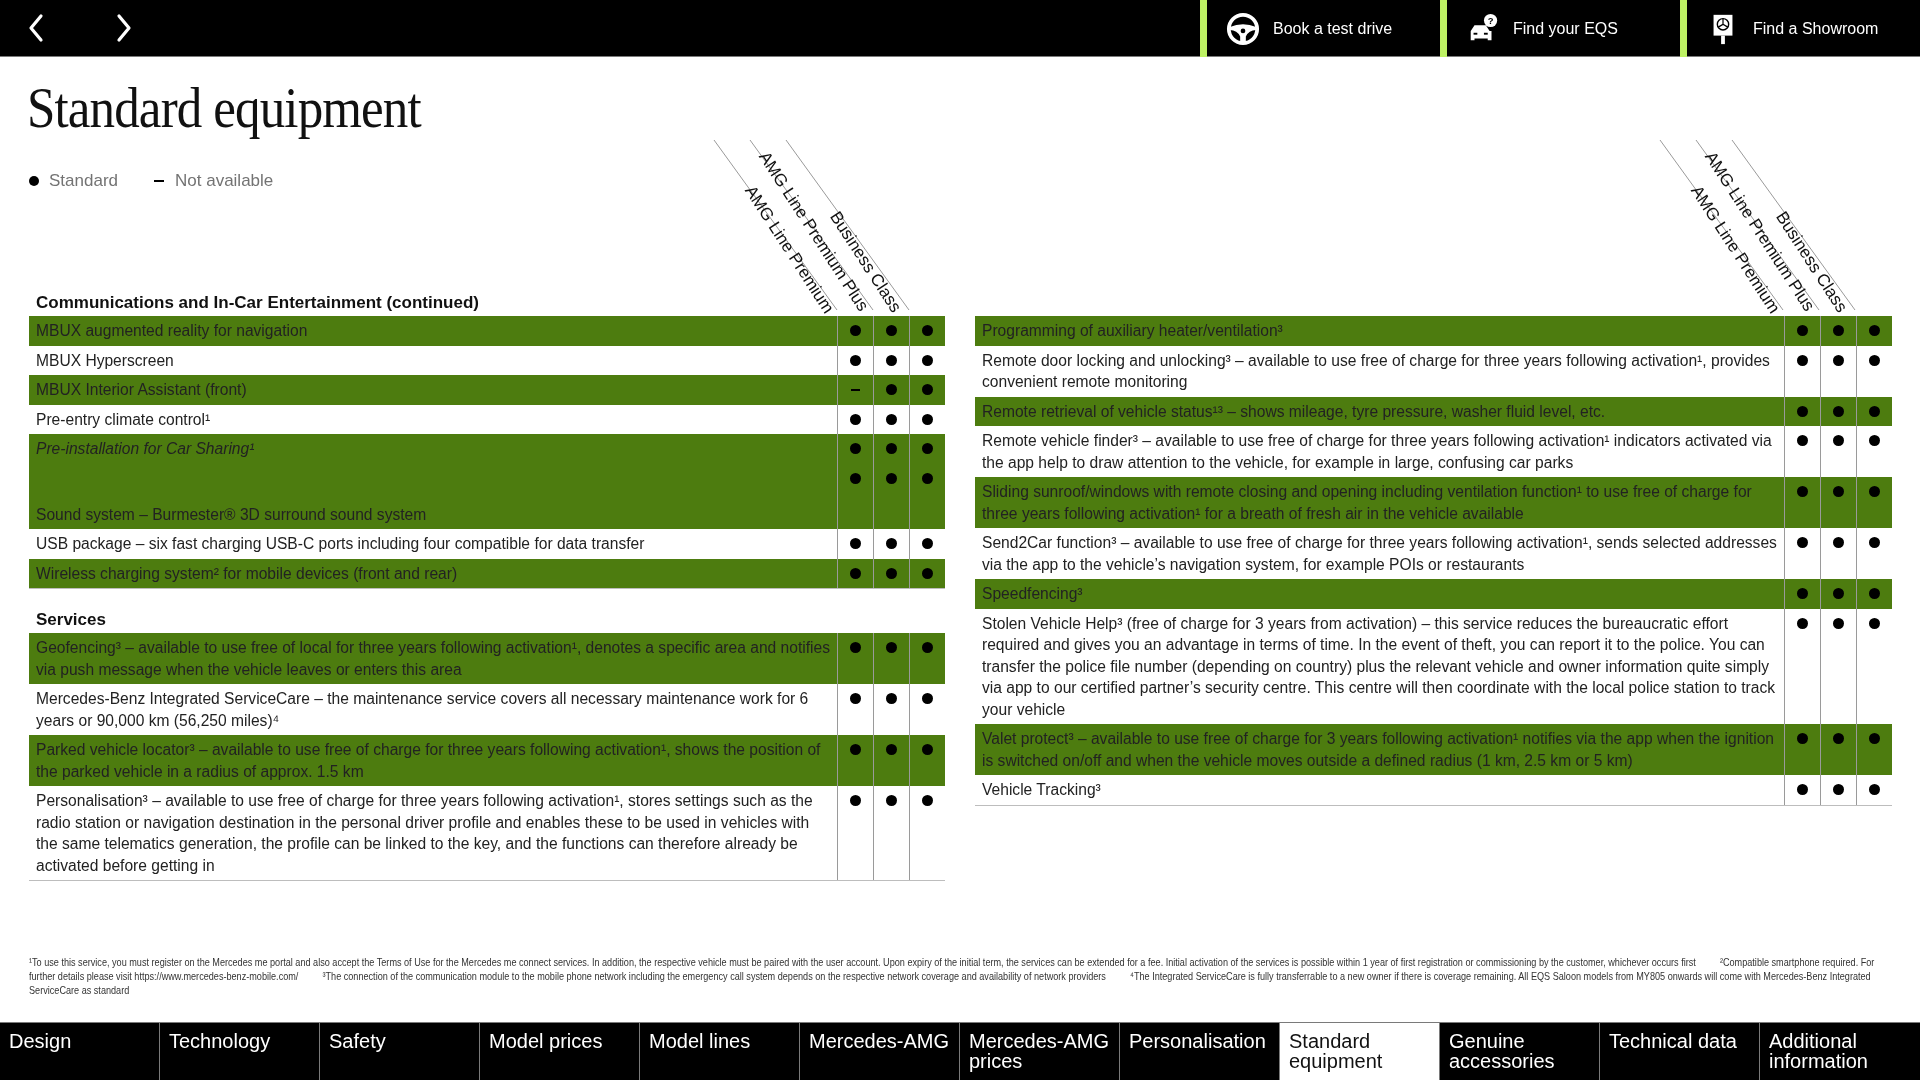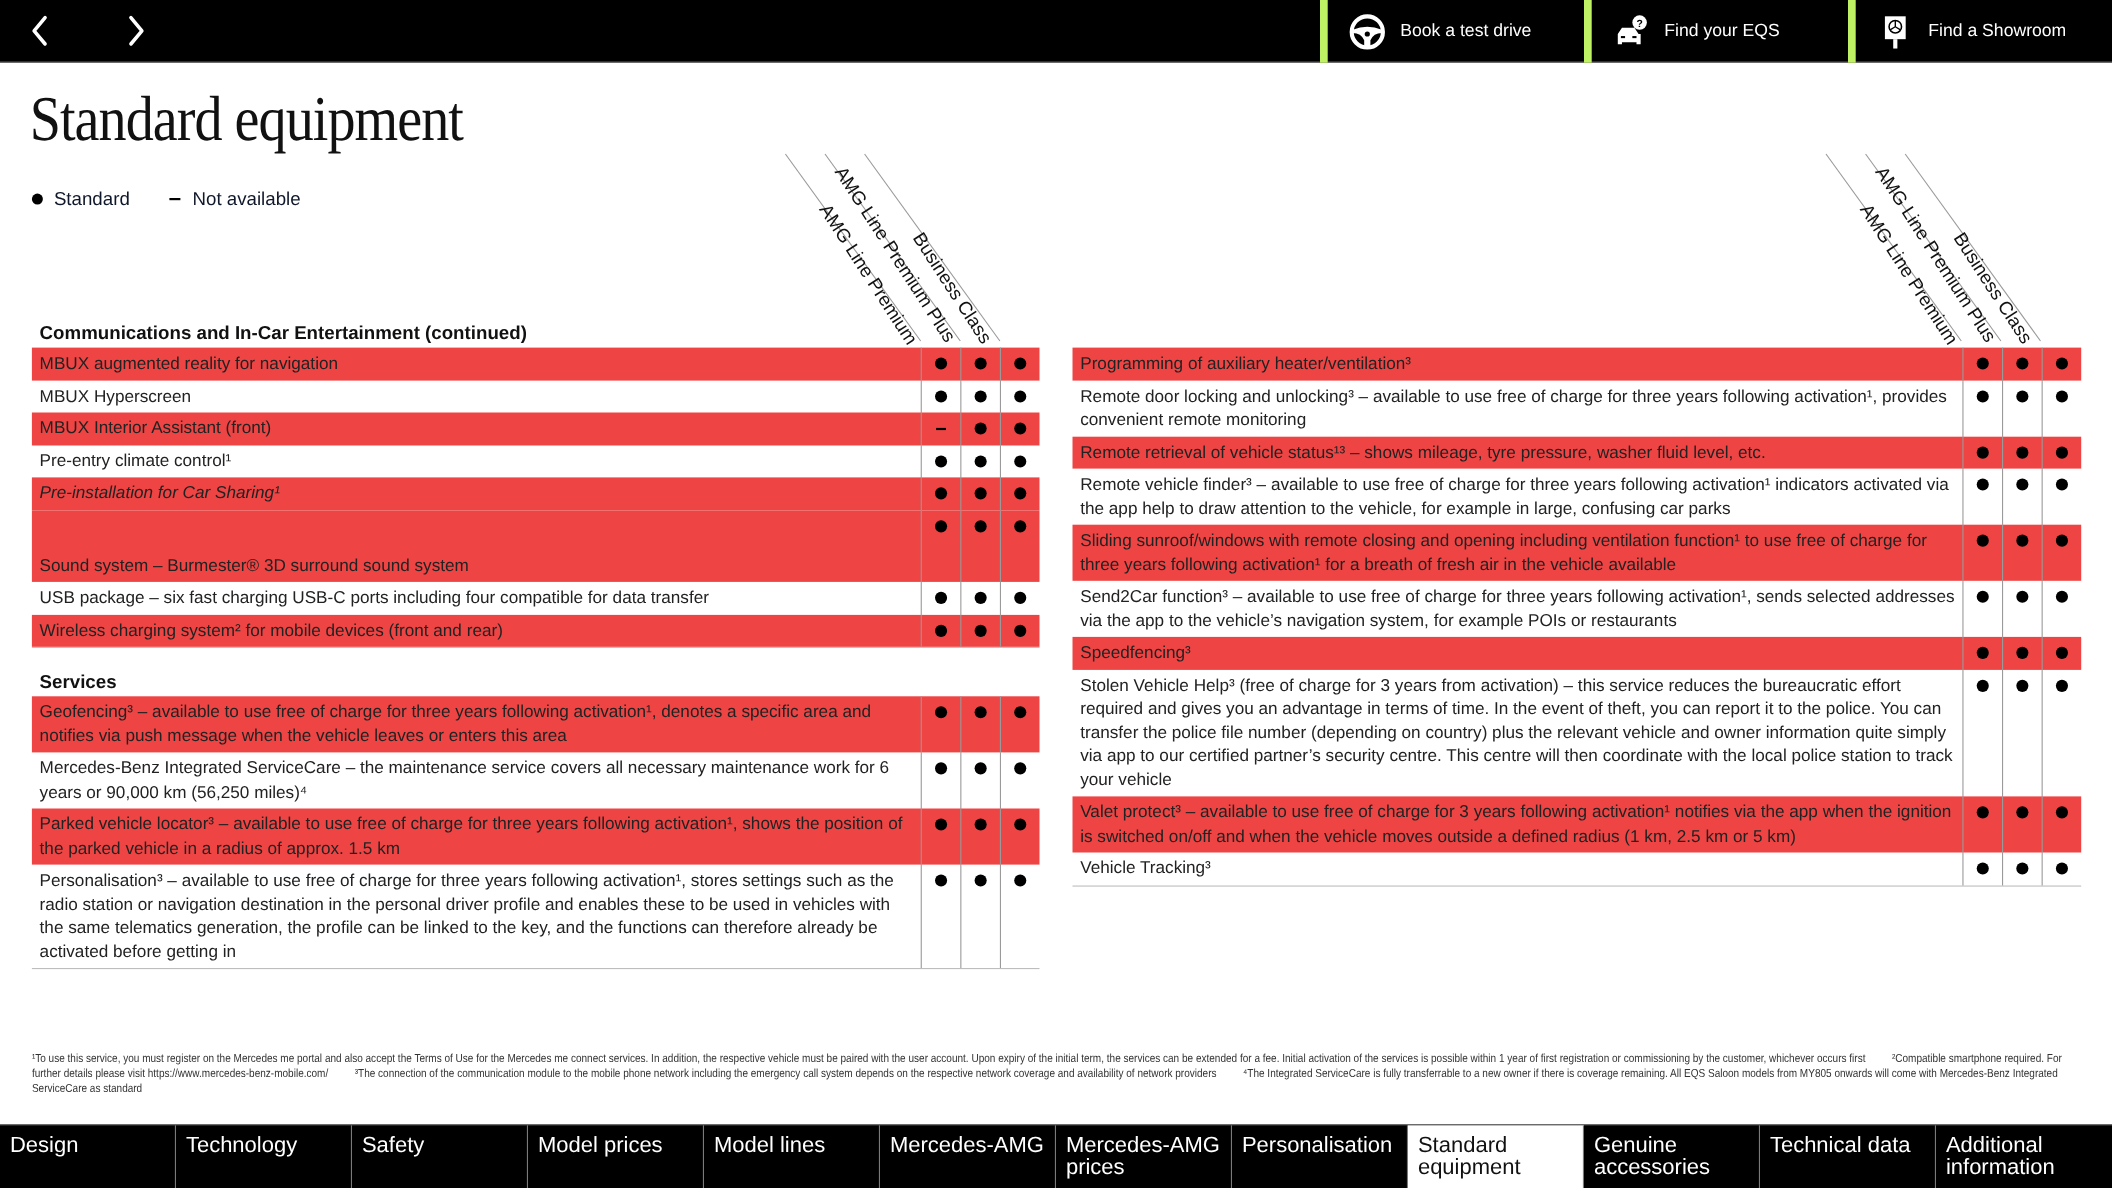--- a/index.html
+++ b/index.html
@@ -13,34 +13,34 @@
   .prev { left: 20px; }
   .next { left: 108px; }
   .top-actions { position: absolute; right: 0; top: 0; height: 57px; display: flex; }
   .top-action { width: 240px; height: 57px; border-left: 7px solid #bef264; display: flex; align-items: center; padding-left: 18px; gap: 12px; color: #fff; font-size: 16px; cursor: pointer; }
   .top-action:first-child { width: 240px; }
   .top-action .ic { width: 36px; height: 36px; display: flex; align-items: center; justify-content: center; }
 
   
   .page-title { position: absolute; left: 27px; top: 74px; font-family: "Liberation Serif", "DejaVu Serif", serif; font-size: 58px; font-weight: 400; letter-spacing: -1px; transform: scaleX(0.88); transform-origin: left top; color: #111; }
 
-  .legend { position: absolute; left: 29px; top: 171px; display: flex; align-items: center; font-size: 17px; color: #0f172a; }
+  .legend { position: absolute; left: 29px; top: 171px; display: flex; align-items: center; font-size: 17px; color: #737373; }
   .legend .dot { width: 10px; height: 10px; border-radius: 50%; background: #000; margin-right: 10px; }
   .legend .dash { width: 10px; height: 2px; background: #000; margin-left: 36px; margin-right: 11px; }
 
   
   .colhead { position: absolute; width: 220px; height: 180px; }
   .colhead svg { position: absolute; left: 0; top: 0; }
   .colhead .lbl { position: absolute; font-size: 17px; color: #111; white-space: nowrap; transform-origin: left top; transform: rotate(57deg); }
 
   
   .section-title { position: absolute; font-size: 17px; font-weight: 700; color: #111; }
   .table { position: absolute; }
   .row { display: flex; position: relative; }
-  .row.shade { background: #ef4444; }
+  .row.shade { background: #4d7c0f; }
   .row .txt { flex: 0 0 auto; padding: 4px 7px; font-size: 15.6px; line-height: 21.5px; color: #222; }
   .row .cells { display: flex; margin-left: auto; }
   .row .cell { width: 36px; border-left: 1px solid #9a9a9a; display: flex; justify-content: center; padding-top: 9px; }
   .row .cell .d { width: 11px; height: 11px; border-radius: 50%; background: #000; }
   .row .cell .n { width: 9px; height: 2px; background: #000; margin-top: 5px; }
   .table .bottom-line { height: 1px; background: #bdbdbd; }
 
   
   .footnotes { position: absolute; left: 29px; top: 955px; width: 1862px; font-size: 10.6px; line-height: 14px; color: #333; font-family: "Liberation Sans", sans-serif; transform: scaleX(0.86); transform-origin: left top; width: 2165px; }
   .footnotes span.gap { display: inline-block; width: 28px; }
@@ -245,21 +245,21 @@
           <span class="d" title="●"></span>
         </div>
       </div>
     </div>
     <div class="bottom-line"></div>
   </div>
 
 <div class="section-title" style="left:36px; top:610px;">Services</div>
 <div class="table" id="left-serv" style="left:29px; top:633px; width:916px;">
     <div class="row shade">
-      <div class="txt" style="width: 808px;">Geofencing³ – available to use free of charge for three years following activation¹, denotes a specific area and notifies via push message when the vehicle leaves or enters this area</div>
+      <div class="txt" style="width: 808px;">Geofencing³ – available to use free of local for three years following activation¹, denotes a specific area and notifies via push message when the vehicle leaves or enters this area</div>
       <div class="cells">
         <div class="cell">
           <span class="d" title="●"></span>
         </div>
         <div class="cell">
           <span class="d" title="●"></span>
         </div>
         <div class="cell">
           <span class="d" title="●"></span>
         </div>

